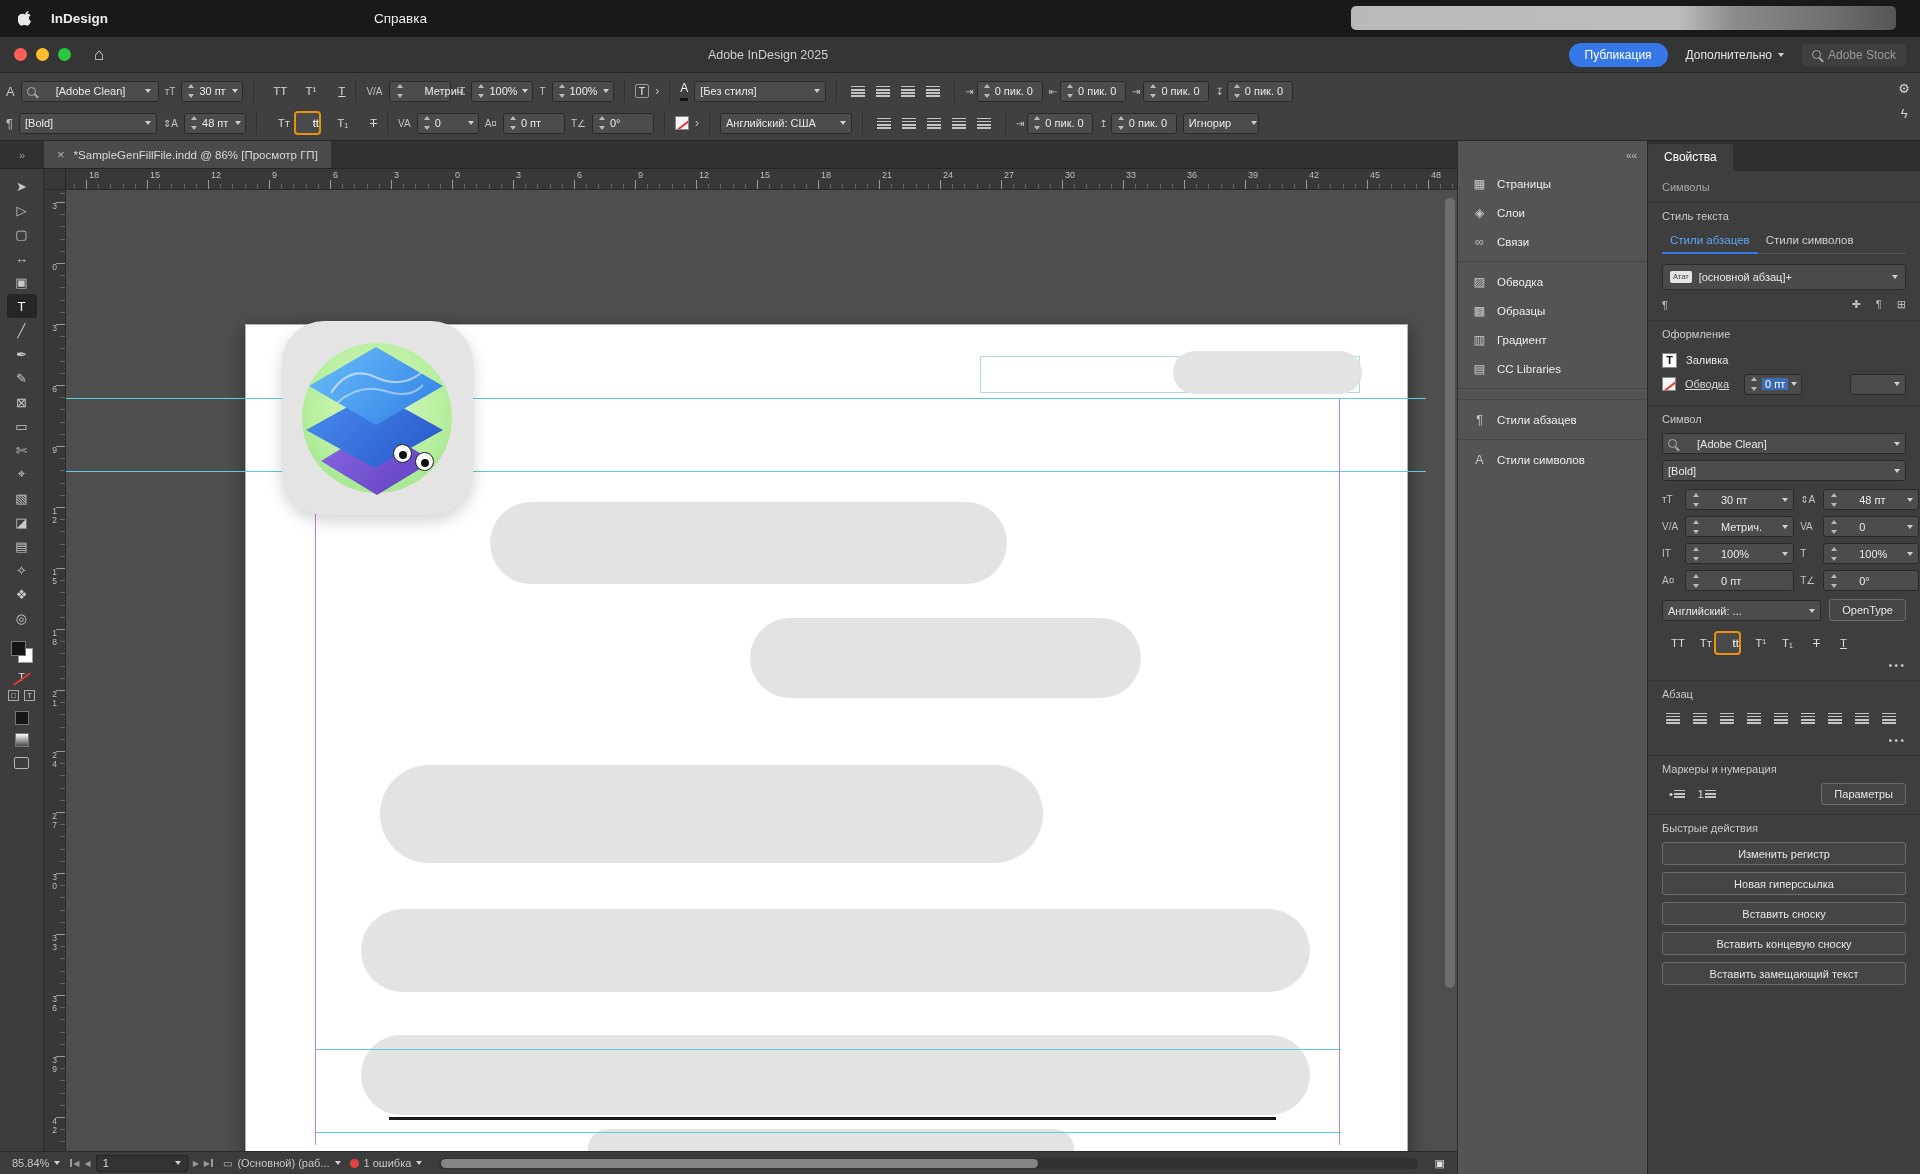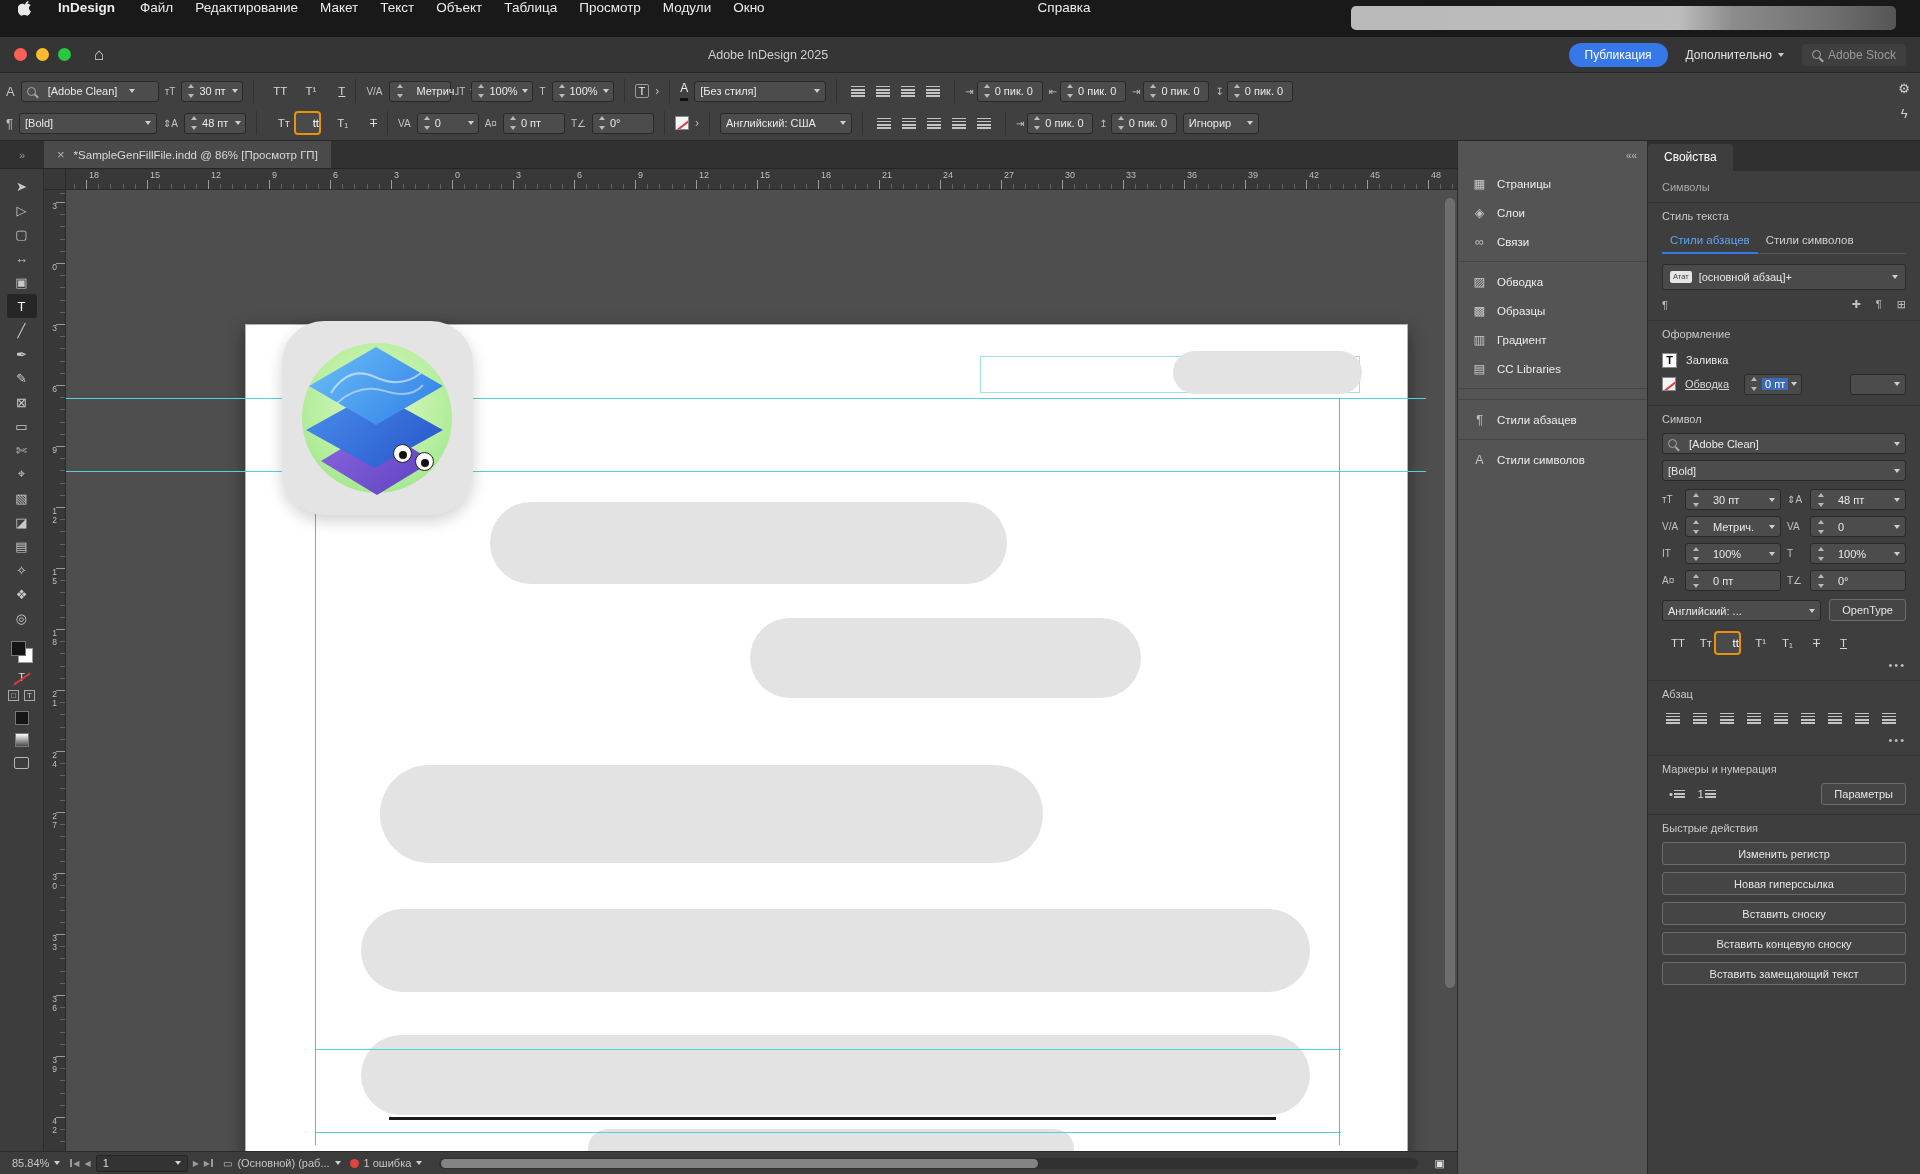--- a/index.html
+++ b/index.html
@@ -1,21 +1,21 @@
 <!DOCTYPE html>
 <html style="--accent-blue: #3678e8; --selection-blue: #3a6db5; --highlight-orange: #e8920e; --error-red: #e0443e; --guide-cyan: #56cfe0; --guide-magenta: #c77fd9;"><head>
 <meta charset="utf-8">
 <style>
   * { margin:0; padding:0; box-sizing:border-box; }
   html,body { width:1920px; height:1174px; overflow:hidden; background:#222;
     font-family:"Liberation Sans", sans-serif; -webkit-font-smoothing:antialiased; }
   .screen { position:relative; width:1920px; height:1174px; background:#333; color:#e8e8e8; font-size:12px; }
 
   
-  .menubar { height:37px; background:#191919; display:flex; padding:0 18px; gap:25px; color:#ededed; font-size:13.5px; position:relative; }
+  .menubar { height:37px; background:#191919; display:flex; align-items:center; padding:0 18px; gap:18px; color:#ededed; font-size:13.5px; position:relative; }
   .menubar .appname { font-weight:bold; }
   .menubar .mitem { cursor:default; }
   .menu-help { margin-left:248px; }
   .apple { width:15px; height:17px; fill:#e8e8e8; }
   .mb-blur { position:absolute; right:24px; top:6px; width:545px; height:24px; border-radius:5px;
     background:linear-gradient(to right,#b9b9b9 0%,#bdbdbd 60%,#8c8c8c 70%,#6f6f6f 88%,#555 100%); }
 
   
   .titlebar { height:36px; background:#353535; border-bottom:1px solid #262626; display:flex; align-items:center; padding:0 14px; position:relative; }
   .tl { width:13px; height:13px; border-radius:50%; margin-right:9px; flex:none; }
@@ -37,21 +37,21 @@
   .redslash{width:14px;height:14px;background:#f5f5f5;border:1px solid #888;position:relative;overflow:hidden;flex:none}
   .redslash::after{content:"";position:absolute;left:-4px;top:6px;width:26px;height:2px;background:#e23838;transform:rotate(-38deg)}
   .lineico{display:inline-block;width:14px;height:11px;background:repeating-linear-gradient(to bottom,#c4c4c4 0 1.4px,transparent 1.4px 3.1px)}
   .lineico.small{width:11px;height:9px}
 
   
   .cpanel { height:68px; background:#404040; border-bottom:1px solid #272727; padding:2px 6px; position:relative; }
   .crow { height:32px; display:flex; align-items:center; gap:6px; font-size:11px; }
   .g { color:#c2c2c2; font-size:10px; flex:none; }
   .g.big { font-size:13px; }
-  .combo { display:flex; align-items:center; background:#4c4c4c; border:1px solid #292929; border-radius:3px; height:21px; padding:0 5px; color:#e9e9e9; font-size:11px; gap:12px; }
+  .combo { display:flex; align-items:center; background:#4c4c4c; border:1px solid #292929; border-radius:3px; height:21px; padding:0 5px; color:#e9e9e9; font-size:11px; gap:20px; }
   .combo .val { white-space:nowrap; }
   .w-font{width:138px} .w-num{width:62px} .w-style{width:132px} .w-lang{width:132px}
   .caseb{min-width:23px;height:20px;display:flex;align-items:center;justify-content:flex-end;gap:1px;color:#d8d8d8;font-size:11.5px;border-radius:2px;flex:none}
   .caseb.u span{text-decoration:underline}
   .caseb.strike span{text-decoration:line-through}
   .caseb.active{box-shadow:0 0 0 2px var(--highlight-orange);background:#4a4a4a;color:#fff}
   .sepv{width:1px;height:24px;background:#333;margin:0 4px;flex:none}
   .charstyle-badge{border:1px solid #9a9a9a;border-radius:2px;padding:0 3px;color:#eee;font-size:11px}
   .expander{color:#bbb;font-size:12px}
   .fillA{position:relative;color:#eee;font-size:12px;padding-bottom:3px;border-bottom:3px solid #111}
@@ -170,32 +170,20 @@
 </head>
 <body>
 
 <div class="screen">
 
   <div class="menubar">
     <svg class="apple" viewBox="0 0 16 18">
         <path d="M11.3 1c-.1 1-.5 1.8-1.1 2.4-.6.7-1.5 1.1-2.3 1-.1-.9.3-1.8 1-2.4.6-.6 1.6-1 2.4-1zM13.9 12c-.4 1-.6 1.4-1.2 2.2-.7 1.1-1.7 2.4-3 2.4-1.1 0-1.4-.7-2.9-.7-1.4 0-1.8.7-2.9.7-1.3 0-2.2-1.2-3-2.3C-.9 11.6-1 7.9.6 6c1-1.3 2.5-2.1 3.8-2.1 1.2 0 2 .7 3 .7 1 0 1.6-.7 3-.7 1.1 0 2.3.6 3.1 1.6-2.7 1.5-2.3 5.2.4 6.5z"></path>
       </svg>
     <span class="appname">InDesign</span>
-    <span style="display:flex;gap:22px">
-
-    <span class="mitem">Файл</span>
-        <span class="mitem">Редактирование</span>
-        <span class="mitem">Макет</span>
-        <span class="mitem">Текст</span>
-        <span class="mitem">Объект</span>
-        <span class="mitem">Таблица</span>
-        <span class="mitem">Просмотр</span>
-        <span class="mitem">Модули</span>
-        <span class="mitem">Окно</span>
-      </span>
     <span class="mitem menu-help">Справка</span>
     <div class="mb-blur"></div>
   </div>
 
   <div class="titlebar">
     <span class="tl red"></span>
     <span class="tl yel"></span>
     <span class="tl grn"></span>
     <span class="home">⌂</span>
     <span class="tb-title">Adobe InDesign 2025</span>

